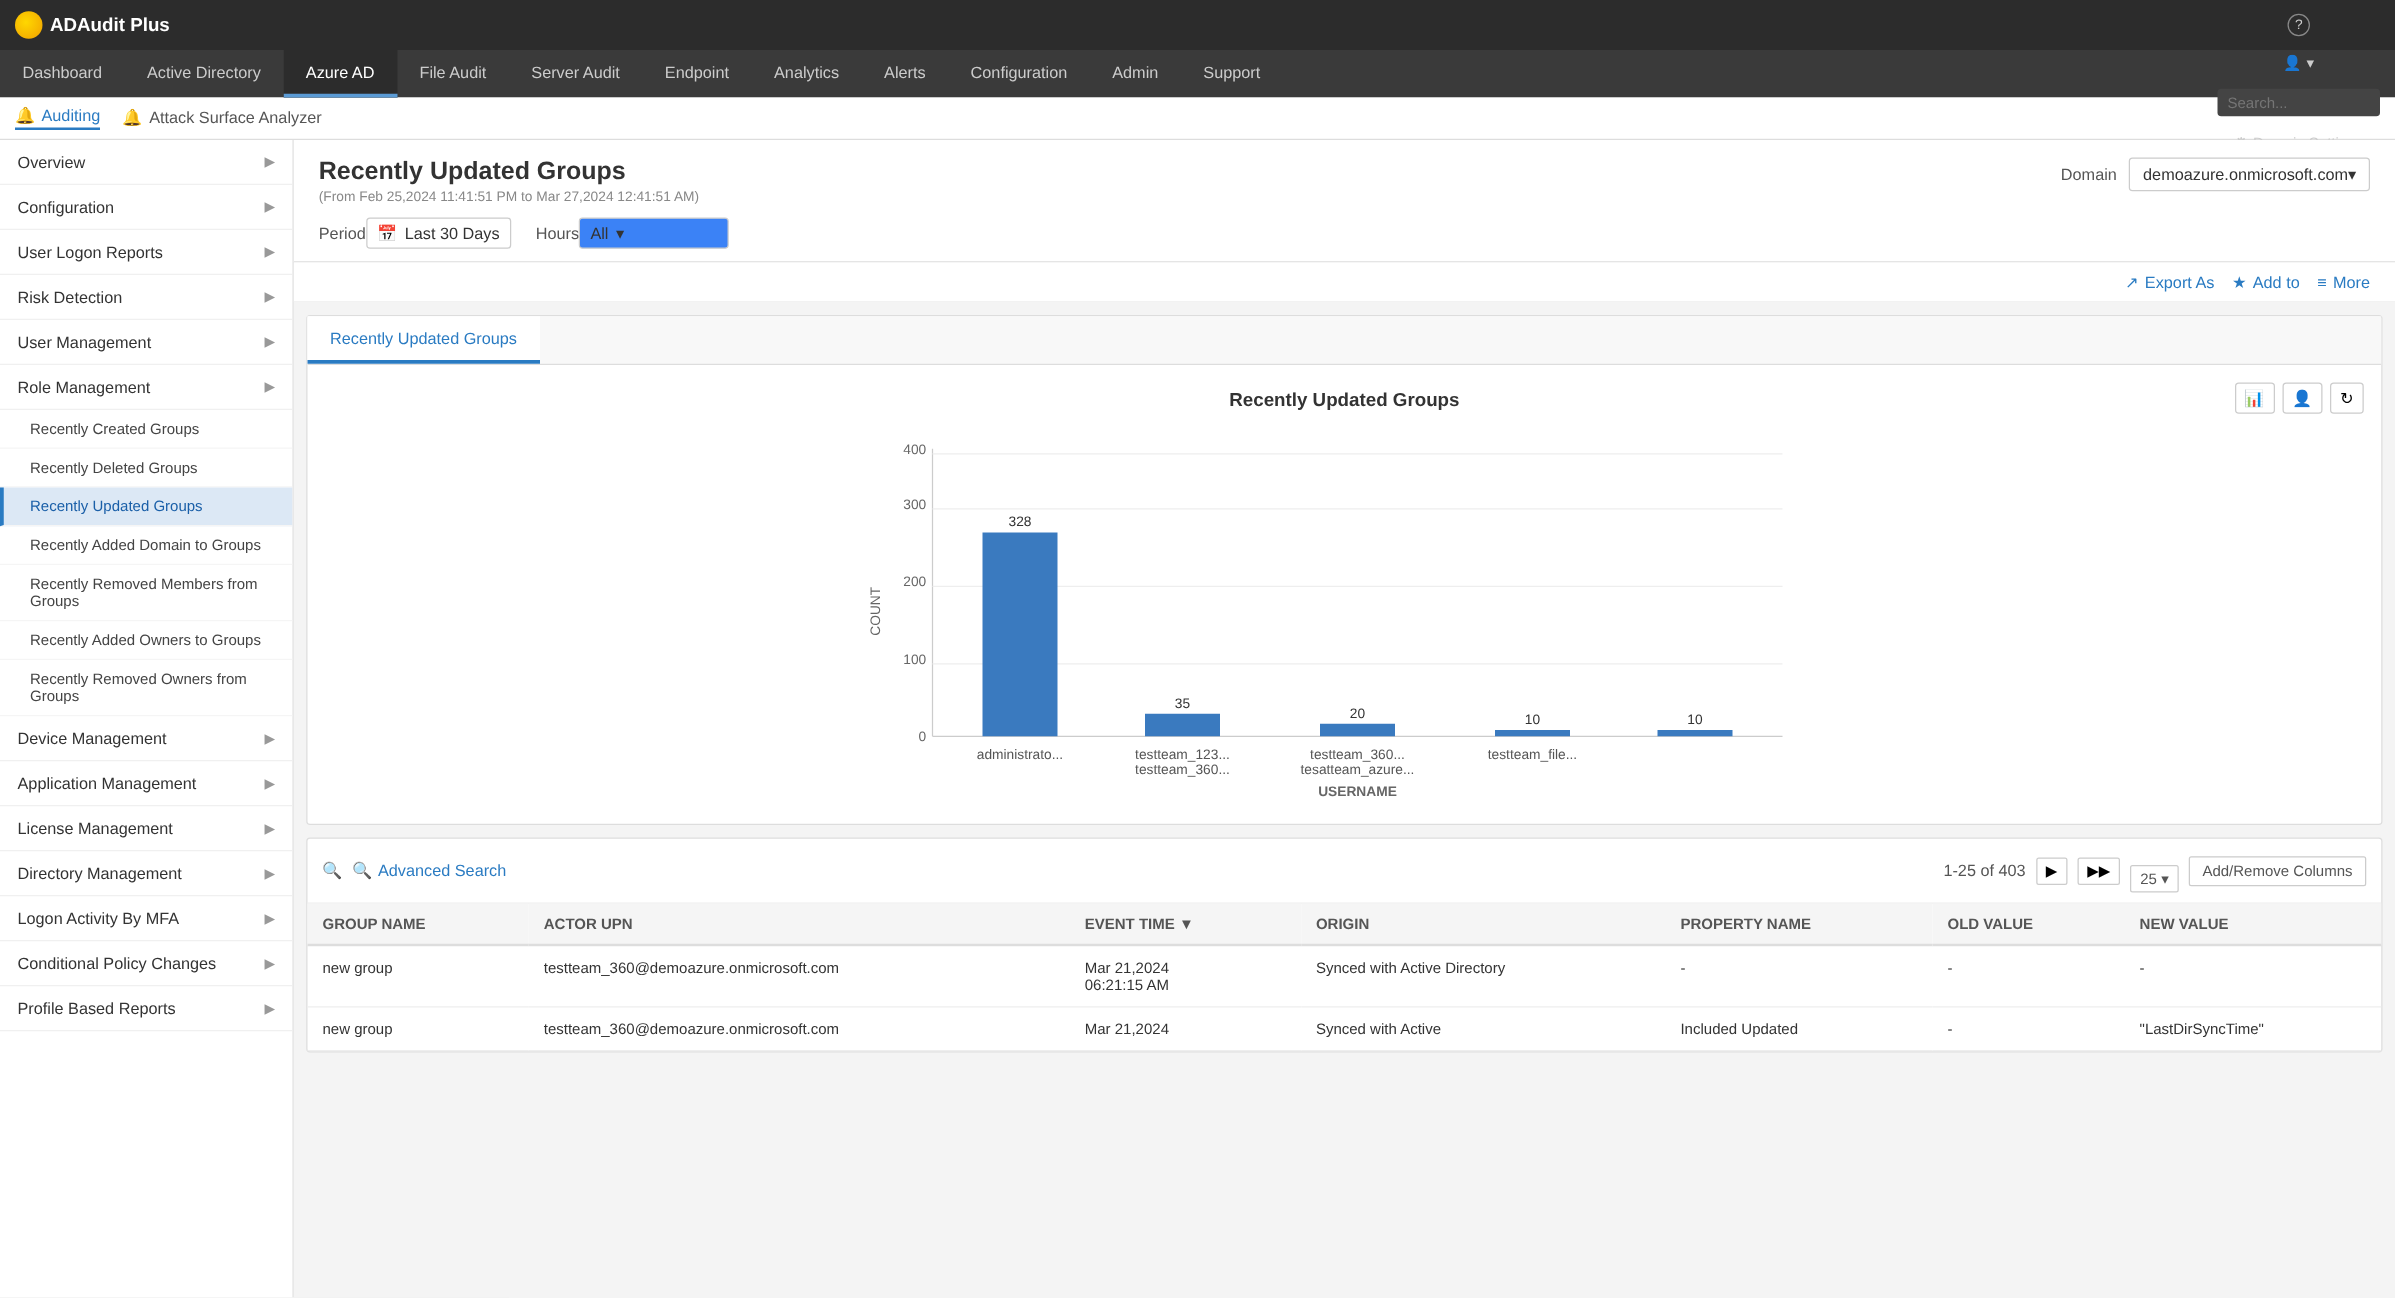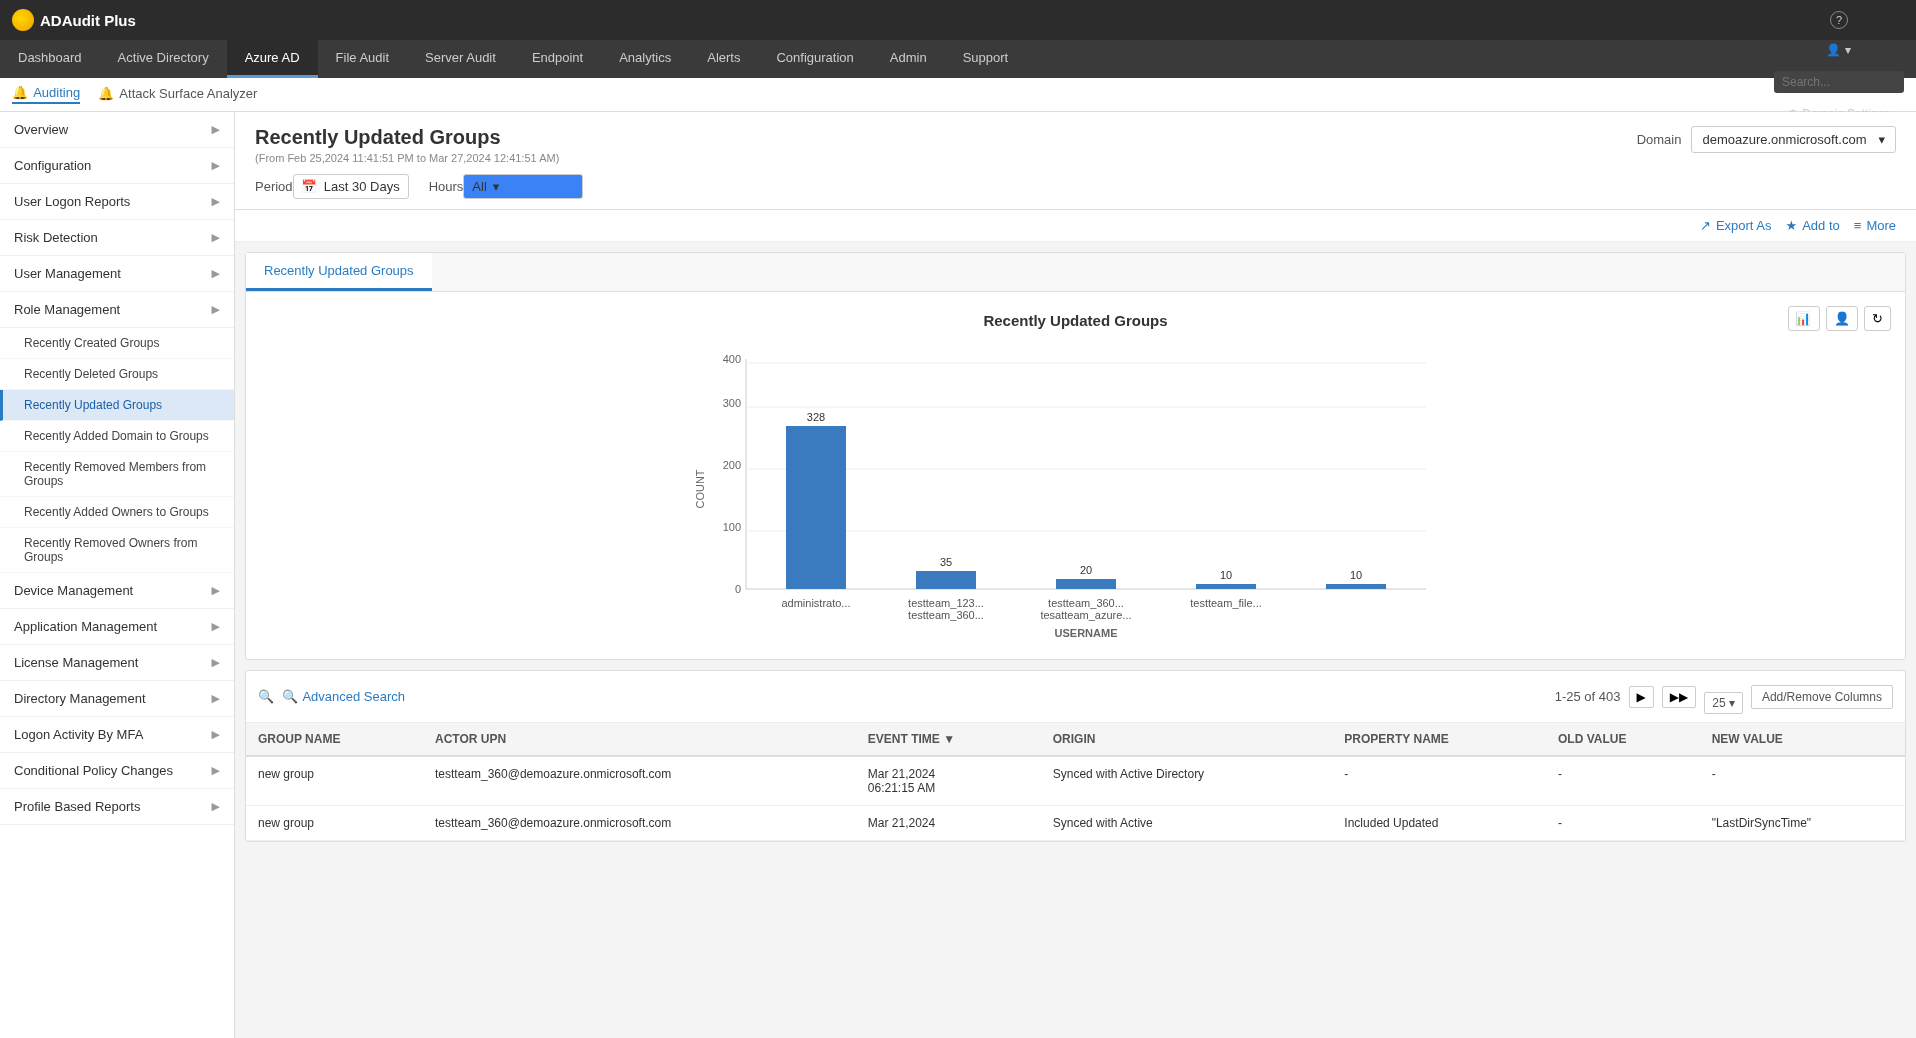--- a/index.html
+++ b/index.html
@@ -130,21 +130,21 @@
     }
     .domain-dropdown {
       border: 1px solid #ccc;
       border-radius: 3px;
       padding: 5px 10px;
       background: #fff;
       font-size: 13px;
       cursor: pointer;
       display: flex;
       align-items: center;
-      gap: 12px;
+      gap: 0;
     }
     .export-row { display: flex; align-items: center; gap: 14px; justify-content: flex-end; padding: 8px 20px; background: #fff; border-bottom: 1px solid #eee; }
     .export-btn { display: flex; align-items: center; gap: 5px; color: #2a7bc2; font-size: 13px; cursor: pointer; }
 
     
     .chart-section { background: #fff; margin: 10px 10px 0; border: 1px solid #ddd; border-radius: 3px; }
     .chart-tabs { display: flex; border-bottom: 1px solid #ddd; background: #f8f8f8; }
     .chart-tab { padding: 10px 18px; font-size: 13px; cursor: pointer; color: #555; border-bottom: 3px solid transparent; }
     .chart-tab.active { border-bottom: 3px solid #2a7bc2; color: #2a7bc2; background: #fff; }
     .chart-area { padding: 20px; position: relative; }

